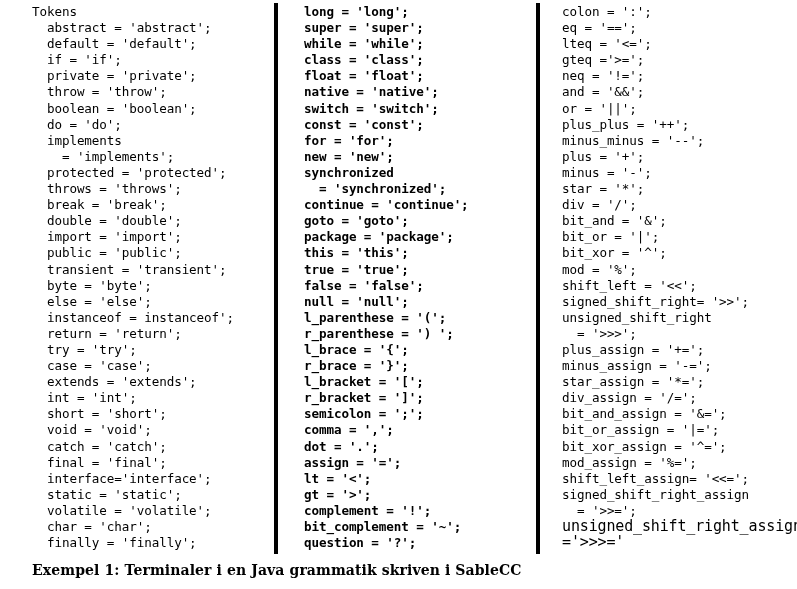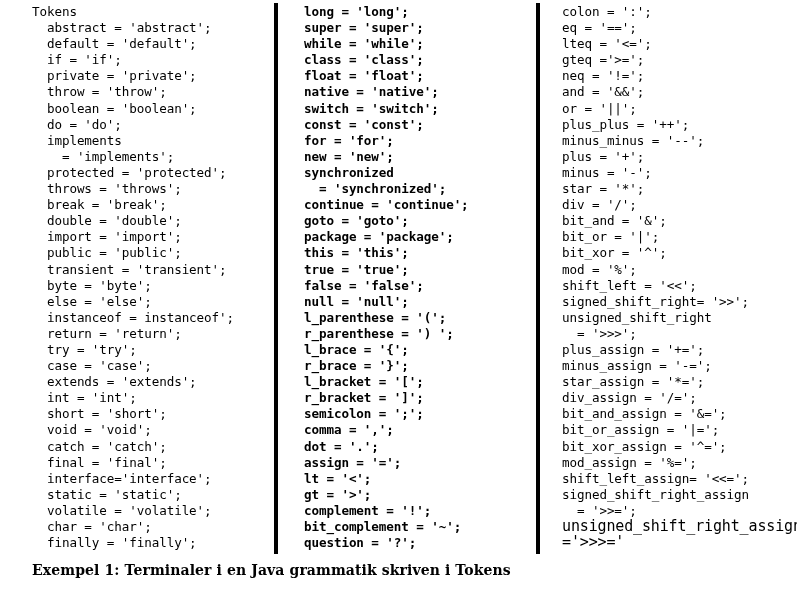--- a/index.html
+++ b/index.html
@@ -68,15 +68,15 @@
   <div class="code-col" id="col1"><div class="code-line">Tokens</div><div class="code-line">  abstract = 'abstract';</div><div class="code-line">  default = 'default';</div><div class="code-line">  if = 'if';</div><div class="code-line">  private = 'private';</div><div class="code-line">  throw = 'throw';</div><div class="code-line">  boolean = 'boolean';</div><div class="code-line">  do = 'do';</div><div class="code-line">  implements</div><div class="code-line">    = 'implements';</div><div class="code-line">  protected = 'protected';</div><div class="code-line">  throws = 'throws';</div><div class="code-line">  break = 'break';</div><div class="code-line">  double = 'double';</div><div class="code-line">  import = 'import';</div><div class="code-line">  public = 'public';</div><div class="code-line">  transient = 'transient';</div><div class="code-line">  byte = 'byte';</div><div class="code-line">  else = 'else';</div><div class="code-line">  instanceof = instanceof';</div><div class="code-line">  return = 'return';</div><div class="code-line">  try = 'try';</div><div class="code-line">  case = 'case';</div><div class="code-line">  extends = 'extends';</div><div class="code-line">  int = 'int';</div><div class="code-line">  short = 'short';</div><div class="code-line">  void = 'void';</div><div class="code-line">  catch = 'catch';</div><div class="code-line">  final = 'final';</div><div class="code-line">  interface='interface';</div><div class="code-line">  static = 'static';</div><div class="code-line">  volatile = 'volatile';</div><div class="code-line">  char = 'char';</div><div class="code-line">  finally = 'finally';</div></div>
 
   <div class="divider" id="divider1"></div>
 
   <div class="code-col" id="col2"><div class="code-line">long = 'long';</div><div class="code-line">super = 'super';</div><div class="code-line">while = 'while';</div><div class="code-line">class = 'class';</div><div class="code-line">float = 'float';</div><div class="code-line">native = 'native';</div><div class="code-line">switch = 'switch';</div><div class="code-line">const = 'const';</div><div class="code-line">for = 'for';</div><div class="code-line">new = 'new';</div><div class="code-line">synchronized</div><div class="code-line">  = 'synchronized';</div><div class="code-line">continue = 'continue';</div><div class="code-line">goto = 'goto';</div><div class="code-line">package = 'package';</div><div class="code-line">this = 'this';</div><div class="code-line">true = 'true';</div><div class="code-line">false = 'false';</div><div class="code-line">null = 'null';</div><div class="code-line">l_parenthese = '(';</div><div class="code-line">r_parenthese = ') ';</div><div class="code-line">l_brace = '{';</div><div class="code-line">r_brace = '}';</div><div class="code-line">l_bracket = '[';</div><div class="code-line">r_bracket = ']';</div><div class="code-line">semicolon = ';';</div><div class="code-line">comma = ',';</div><div class="code-line">dot = '.';</div><div class="code-line">assign = '=';</div><div class="code-line">lt = '&lt;';</div><div class="code-line">gt = '&gt;';</div><div class="code-line">complement = '!';</div><div class="code-line">bit_complement = '~';</div><div class="code-line">question = '?';</div></div>
 
   <div class="divider" id="divider2"></div>
 
   <div class="code-col" id="col3"><div class="code-line">colon = ':';</div><div class="code-line">eq = '==';</div><div class="code-line">lteq = '&lt;=';</div><div class="code-line">gteq ='&gt;=';</div><div class="code-line">neq = '!=';</div><div class="code-line">and = '&amp;&amp;';</div><div class="code-line">or = '||';</div><div class="code-line">plus_plus = '++';</div><div class="code-line">minus_minus = '--';</div><div class="code-line">plus = '+';</div><div class="code-line">minus = '-';</div><div class="code-line">star = '*';</div><div class="code-line">div = '/';</div><div class="code-line">bit_and = '&amp;';</div><div class="code-line">bit_or = '|';</div><div class="code-line">bit_xor = '^';</div><div class="code-line">mod = '%';</div><div class="code-line">shift_left = '&lt;&lt;';</div><div class="code-line">signed_shift_right= '&gt;&gt;';</div><div class="code-line">unsigned_shift_right</div><div class="code-line">  = '&gt;&gt;&gt;';</div><div class="code-line">plus_assign = '+=';</div><div class="code-line">minus_assign = '-=';</div><div class="code-line">star_assign = '*=';</div><div class="code-line">div_assign = '/=';</div><div class="code-line">bit_and_assign = '&amp;=';</div><div class="code-line">bit_or_assign = '|=';</div><div class="code-line">bit_xor_assign = '^=';</div><div class="code-line">mod_assign = '%=';</div><div class="code-line">shift_left_assign= '&lt;&lt;=';</div><div class="code-line">signed_shift_right_assign</div><div class="code-line">  = '&gt;&gt;=';</div><div class="code-line small">unsigned_shift_right_assign</div><div class="code-line small">='&gt;&gt;&gt;='</div></div>
 
-  <div id="caption">Exempel 1: Terminaler i en Java grammatik skriven i Tokens</div>
+  <div id="caption">Exempel 1: Terminaler i en Java grammatik skriven i SableCC</div>
 
 </div>
 
 </body></html>

